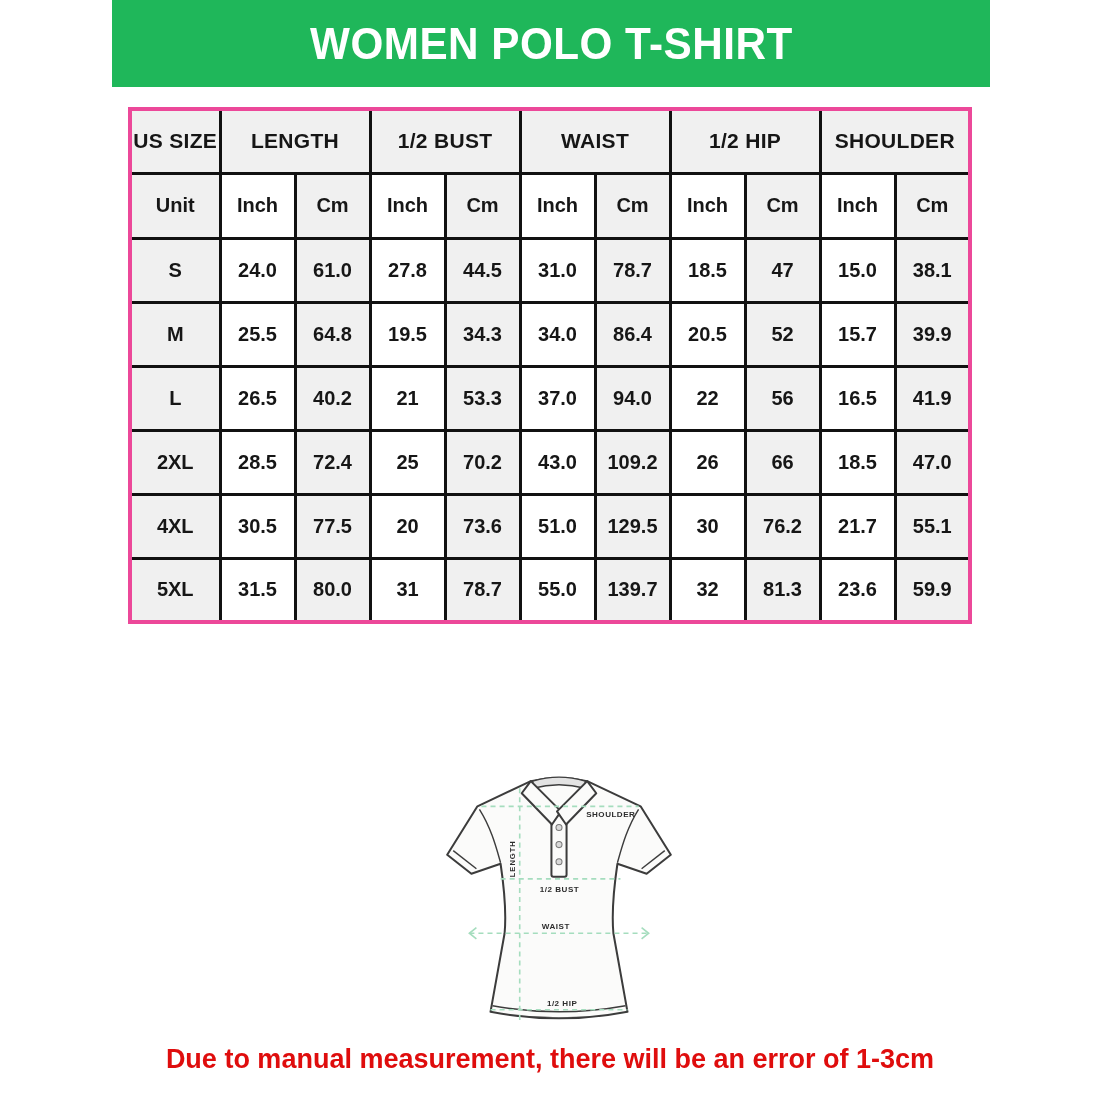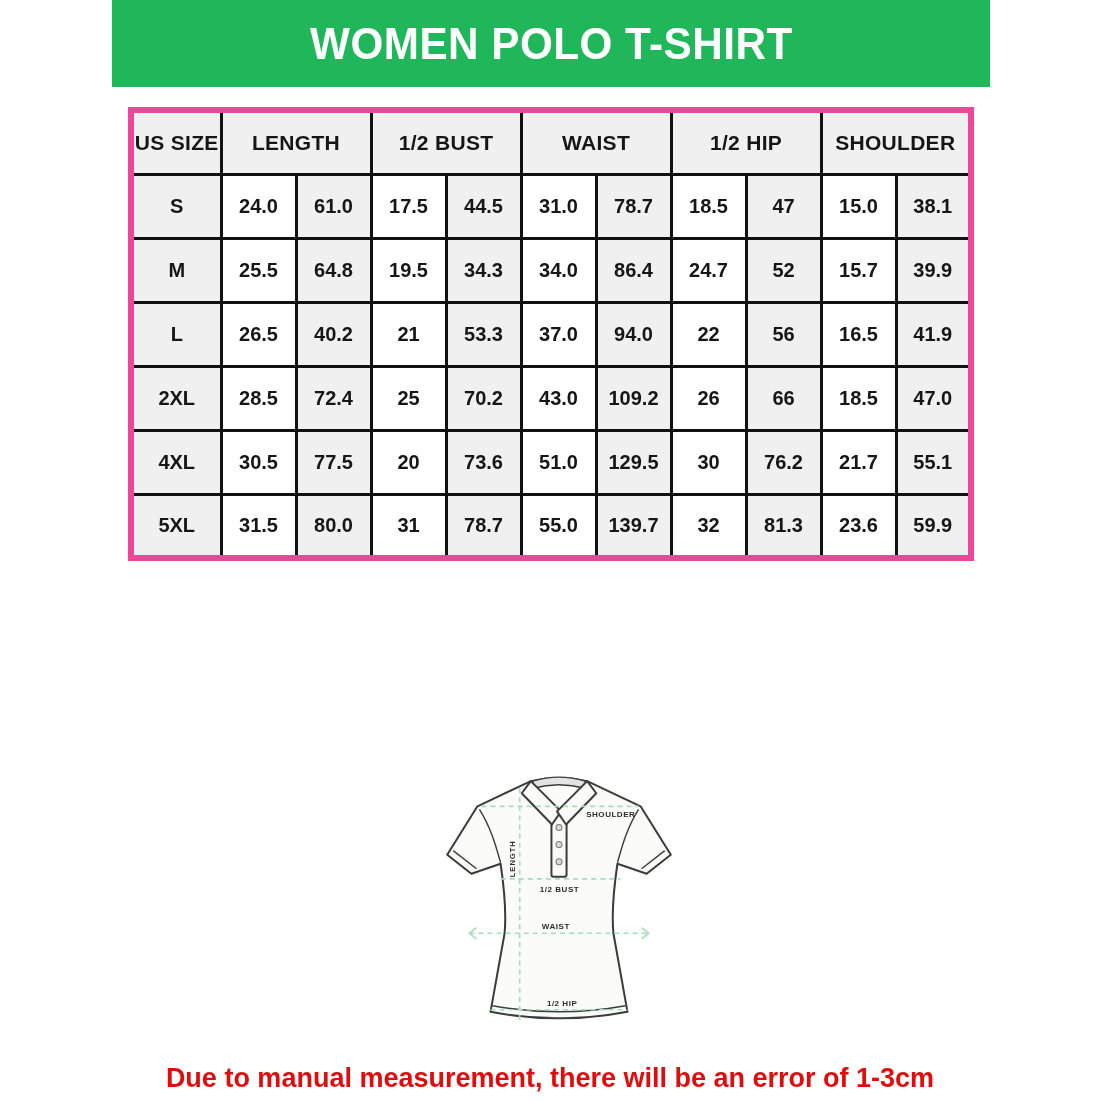--- a/index.html
+++ b/index.html
@@ -25,21 +25,21 @@
     font-weight: bold;
     letter-spacing: 0.5px;
     transform: scaleX(0.96);
     white-space: nowrap;
   }
   table.size-chart {
     position: absolute;
     left: 128px; top: 107px;
     width: 840px;
     border-collapse: collapse;
-    border: 6px solid #ec4899;
+    border: 4px solid #ec4899;
     table-layout: fixed;
   }
   table.size-chart th, table.size-chart td {
     border: 3px solid #111111;
     text-align: center;
     vertical-align: middle;
     color: #161616;
     font-weight: bold;
     padding: 0;
   }
@@ -61,21 +61,20 @@
     fill: #2d2d2d;
   }
   .footnote {
     position: absolute;
     left: 0; top: 1044px;
     width: 1100px;
     text-align: center;
     color: #DF0D0D;
     font-size: 27px;
     font-weight: bold;
-    margin-top: 19px;
   }
 </style>
 </head>
 <body>
 
 <div class="page">
 
   <div class="banner">
     <span class="banner-title">WOMEN POLO T-SHIRT</span>
   </div>
@@ -96,44 +95,57 @@
     </colgroup>
     <thead>
         <tr class="group-row">
           <th colspan="1">US SIZE</th>
           <th colspan="2">LENGTH</th>
           <th colspan="2">1/2 BUST</th>
           <th colspan="2">WAIST</th>
           <th colspan="2">1/2 HIP</th>
           <th colspan="2">SHOULDER</th>
         </tr>
+        <tr class="unit-row">
+          <th>Unit</th>
+          <th>Inch</th>
+          <th>Cm</th>
+          <th>Inch</th>
+          <th>Cm</th>
+          <th>Inch</th>
+          <th>Cm</th>
+          <th>Inch</th>
+          <th>Cm</th>
+          <th>Inch</th>
+          <th>Cm</th>
+        </tr>
       </thead>
     <tbody>
         <tr class="data-row">
           <td>S</td>
           <td>24.0</td>
           <td>61.0</td>
-          <td>17.5</td>
+          <td>27.8</td>
           <td>44.5</td>
           <td>31.0</td>
           <td>78.7</td>
           <td>18.5</td>
           <td>47</td>
           <td>15.0</td>
           <td>38.1</td>
         </tr>
         <tr class="data-row">
           <td>M</td>
           <td>25.5</td>
           <td>64.8</td>
           <td>19.5</td>
           <td>34.3</td>
           <td>34.0</td>
           <td>86.4</td>
-          <td>24.7</td>
+          <td>20.5</td>
           <td>52</td>
           <td>15.7</td>
           <td>39.9</td>
         </tr>
         <tr class="data-row">
           <td>L</td>
           <td>26.5</td>
           <td>40.2</td>
           <td>21</td>
           <td>53.3</td>

